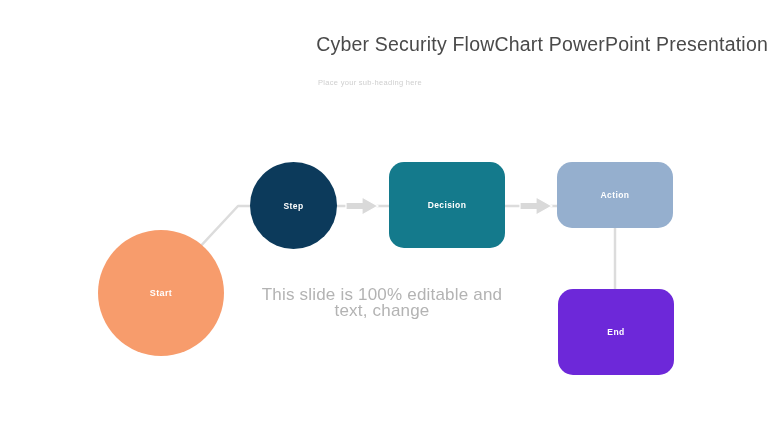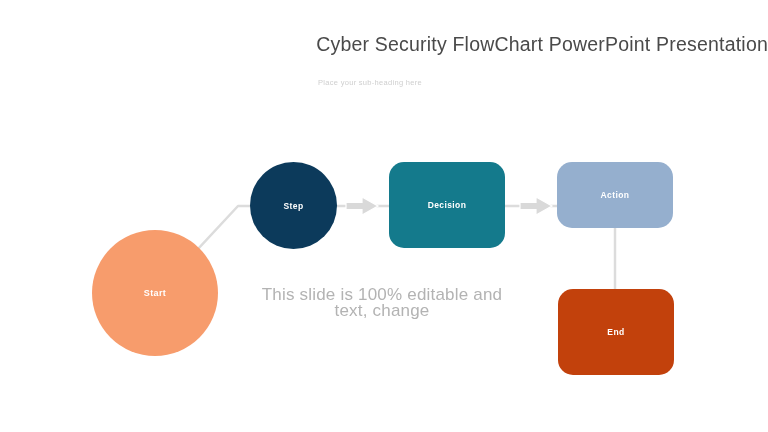--- a/index.html
+++ b/index.html
@@ -42,21 +42,21 @@
     display: flex;
     align-items: center;
     justify-content: center;
     color: #ffffff;
     font-size: 8.5px;
     font-weight: 600;
     letter-spacing: 0.4px;
   }
   .node.circle { border-radius: 50%; }
   .node.rrect  { border-radius: 15px; }
-  .node-start    { left: 92px;  top: 230px; width: 126px; height: 126px; font-size: 9px; }
+  .node-start    { left: 98px;  top: 230px; width: 126px; height: 126px; font-size: 9px; }
   .node-step     { left: 250px; top: 162px; width: 87px;  height: 87px; }
   .node-decision { left: 389px; top: 162px; width: 116px; height: 86px; }
   .node-action   { left: 557px; top: 162px; width: 116px; height: 66px; }
   .node-end      { left: 558px; top: 289px; width: 116px; height: 86px; }
   .body-text {
     position: absolute;
     z-index: 2;
     left: 242px; top: 287px; width: 280px;
     text-align: center;
     font-size: 17px;
@@ -93,21 +93,21 @@
   </div>
 
   <div class="node rrect node-decision" style="background: rgb(20, 122, 140);">
     <span>Decision</span>
   </div>
 
   <div class="node rrect node-action" style="background: rgb(149, 175, 206);">
     <span>Action</span>
   </div>
 
-  <div class="node rrect node-end" style="background: #c2410c;">
+  <div class="node rrect node-end" style="background: #6d28d9;">
     <span>End</span>
   </div>
 
   <div class="body-text">
     <span>This slide is 100% editable and</span>
     <span>text, change</span>
   </div>
 
 </div>
 

